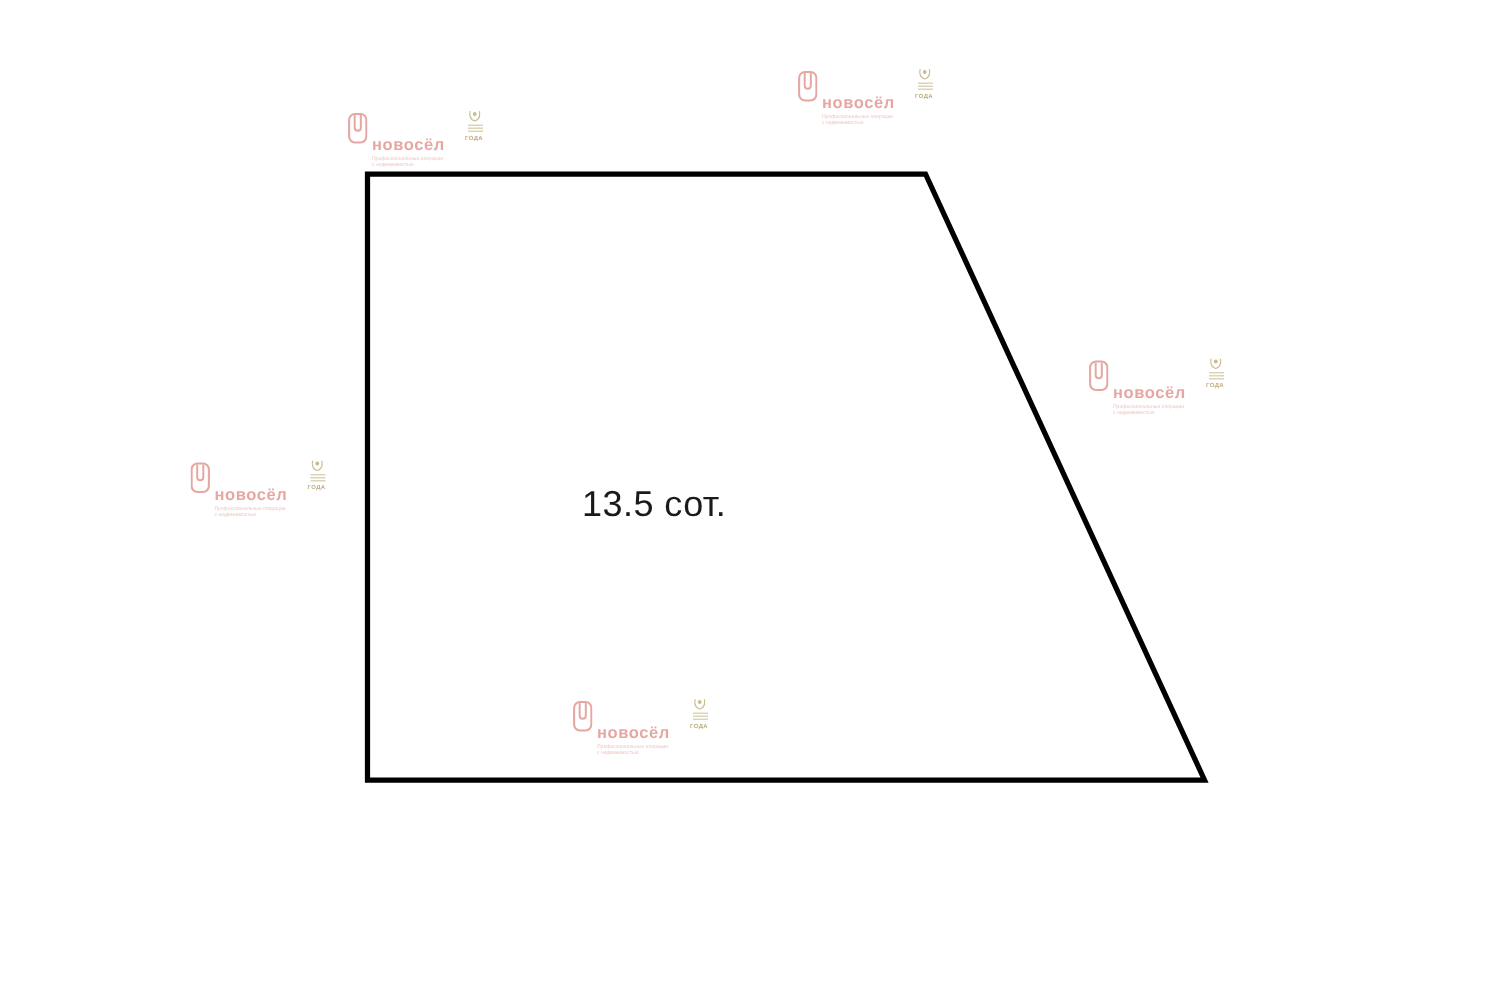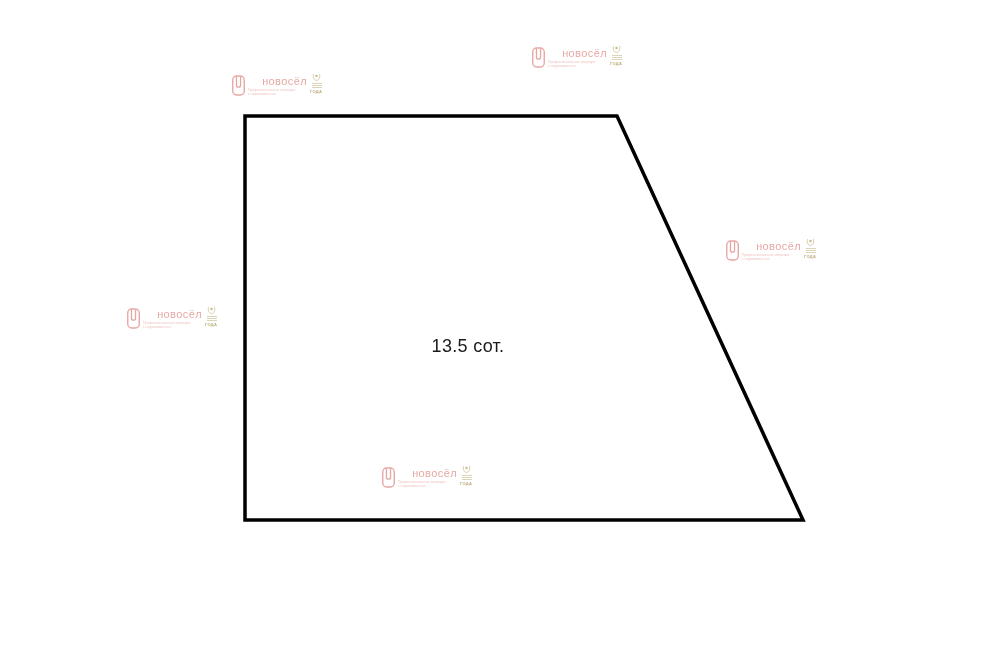--- a/index.html
+++ b/index.html
@@ -12,23 +12,23 @@
   .canvas{
     position:relative;
     width:1000px;height:667px;
     background:#ffffff;
     overflow:hidden;
     font-family:"Liberation Sans", sans-serif;
   }
   .plot-svg{position:absolute;left:0;top:0;width:1000px;height:667px;}
   .area-label{
     position:absolute;
-    left:388px;top:336px;width:160px;
-    text-align:center;
-    font-size:18px;line-height:1.2;
+    left:388px;top:323px;width:160px;
+    text-align:left;
+    font-size:24px;line-height:1.2;
     color:#1a1a1a;
     letter-spacing:0.3px;
   }
   
   .watermark{
     position:absolute;
     width:92px;height:32px;
     display:flex;align-items:flex-start;
     opacity:0.9;
     pointer-events:none;
@@ -36,27 +36,26 @@
   .wm-1{left:532px;top:45px;}
   .wm-2{left:232px;top:73px;}
   .wm-3{left:726px;top:238px;}
   .wm-4{left:127px;top:306px;}
   .wm-5{left:382px;top:465px;}
   .wm-icon{display:block;width:13px;height:21px;margin-top:2px;flex:0 0 auto;}
   .wm-icon svg{display:block;width:13px;height:21px;}
   .wm-text{display:block;margin-left:3px;flex:1 1 auto;min-width:0;}
   .wm-brand{
     display:block;
-    font-weight:normal;
+    font-weight:bold;
     font-size:11px;line-height:13px;
     letter-spacing:0.4px;
     color:var(--brand-color);
     white-space:nowrap;
-    margin-top:2px;
-    text-align:right;
+    margin-top:18px;
   }
   .wm-tagline{
     display:block;
     width:220%;
     transform:scale(0.42);
     transform-origin:left top;
     font-size:8px;line-height:9px;
     color:var(--tagline-color);
     white-space:nowrap;
   }

